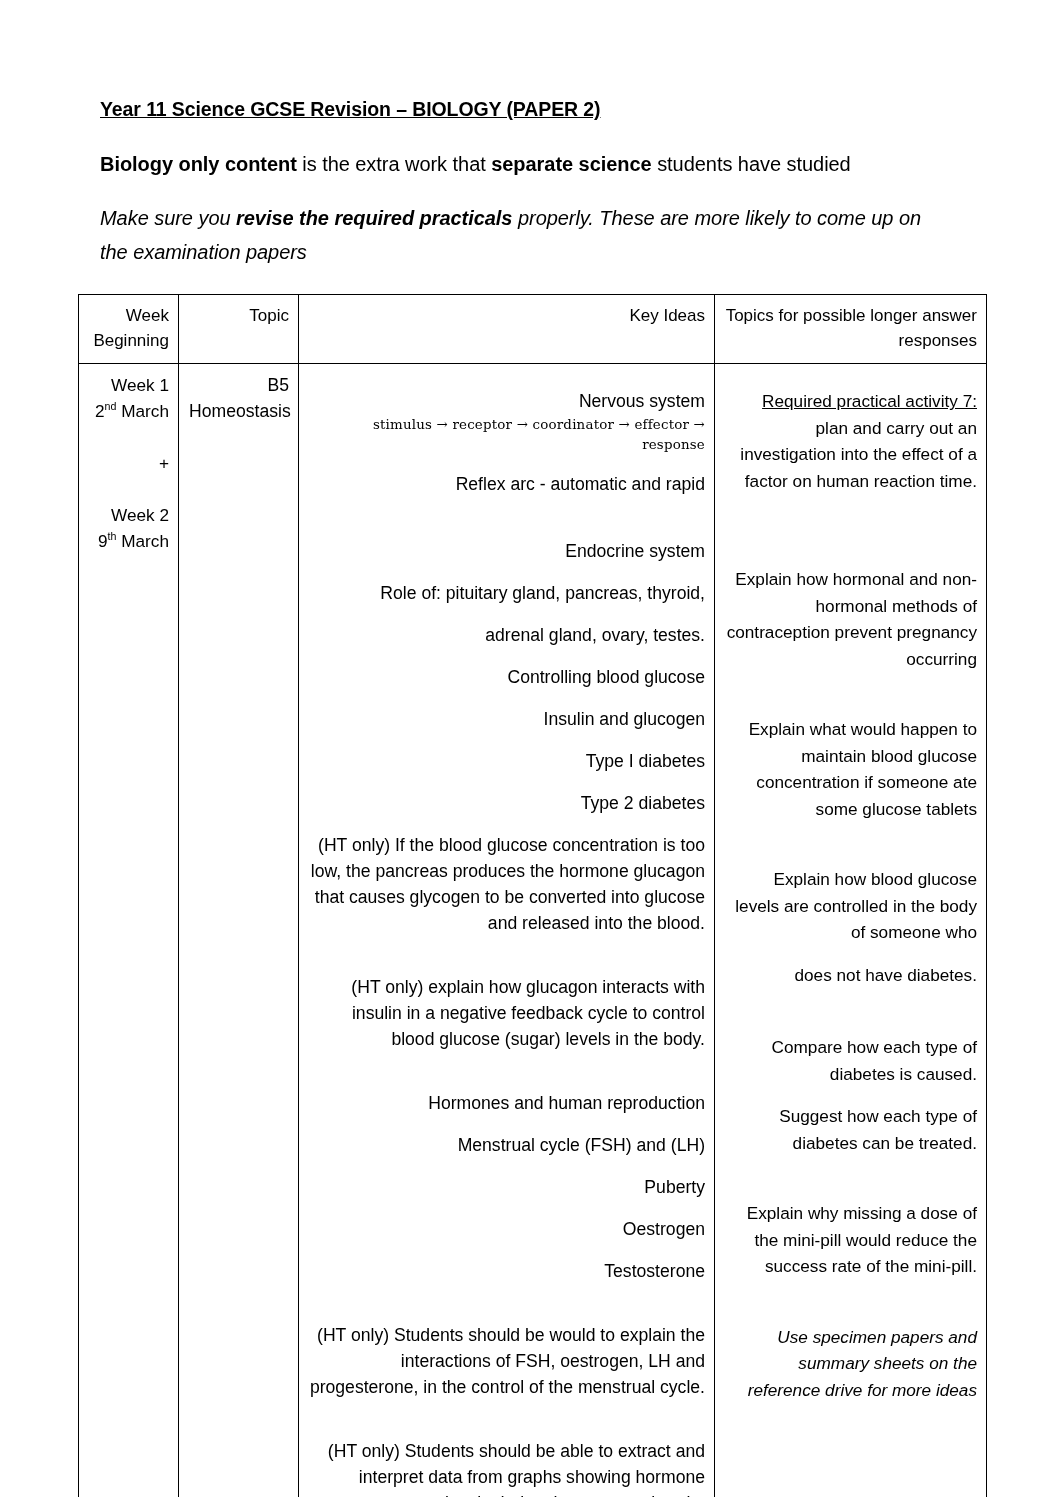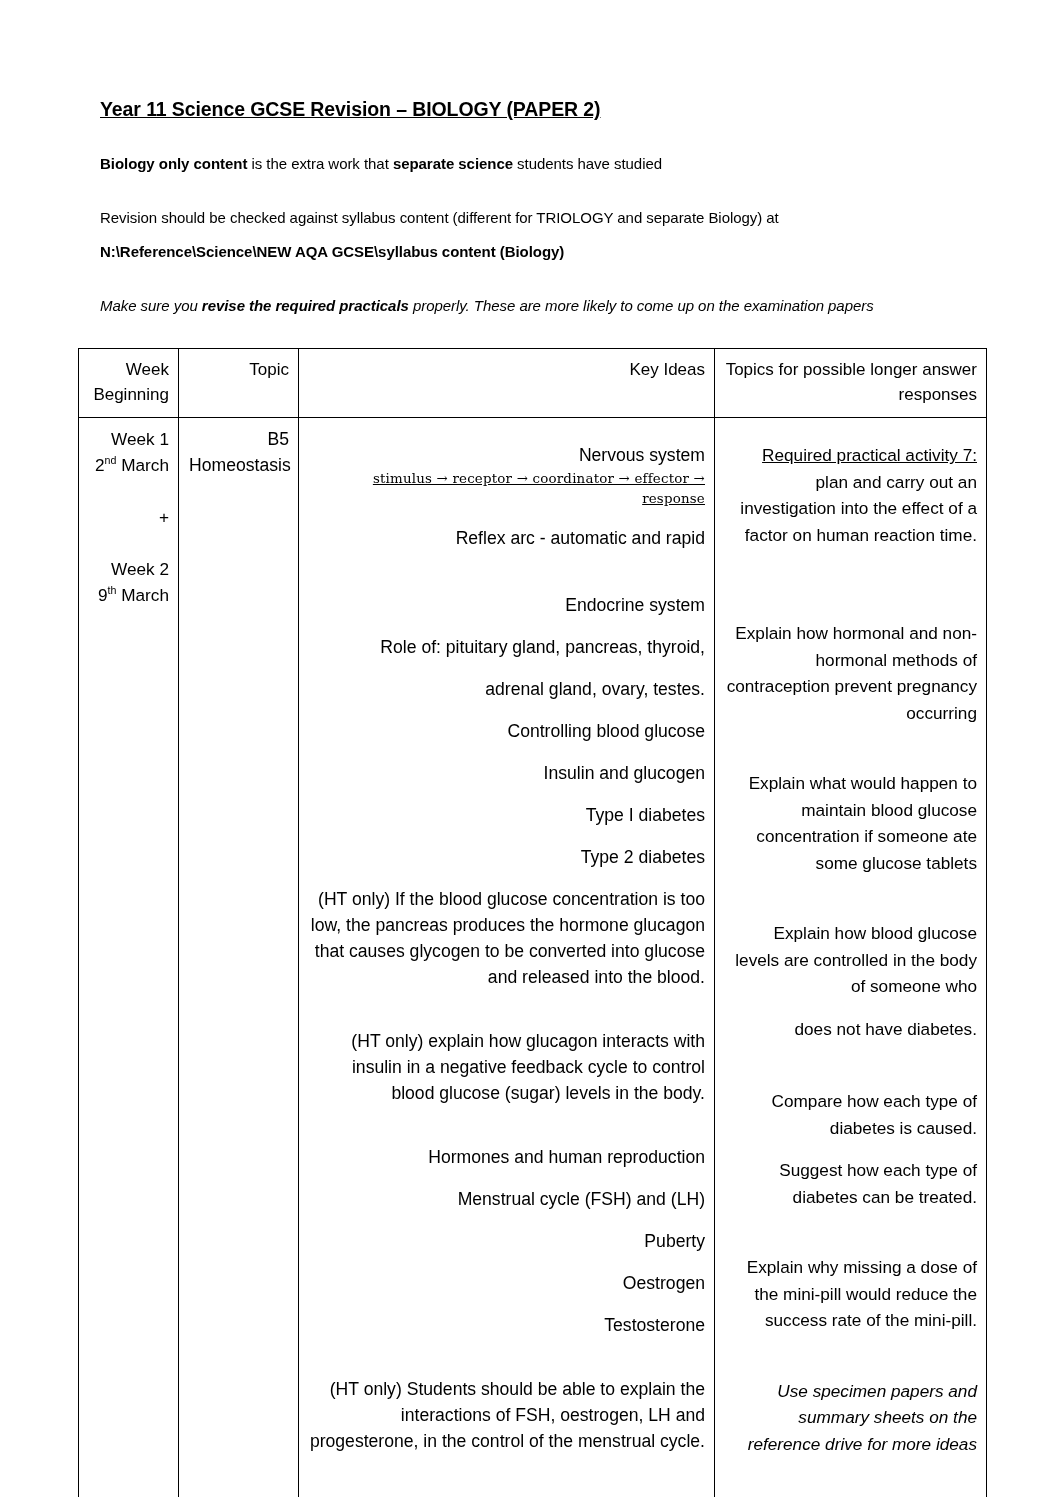--- a/index.html
+++ b/index.html
@@ -25,21 +25,21 @@
   
   h1.doc-title {
     font-size: 19.5px;
     font-weight: bold;
     text-decoration: underline;
     margin: 0 0 26px 0;
     letter-spacing: -0.1px;
     line-height: 1.2;
   }
   p.intro {
-    font-size: 15px;
+    font-size: 20px;
     line-height: 34px;
     margin: 0 0 20px 0;
     max-width: 840px;
     letter-spacing: -0.05px;
   }
   p.intro b { font-weight: bold; }
   p.intro.last { margin-bottom: 25px; font-style: italic; }
 
   
   table.schedule {
@@ -98,21 +98,20 @@
   }
   .key-cell .ln { margin: 16px 0 14px 0; }
   .key-cell .ln.tight { margin-bottom: 0; }
   .key-cell .ln.bold { font-weight: normal; }
   .key-cell .arrow-line {
     font-family: "DejaVu Serif", "Liberation Serif", serif;
     font-size: 13.4px;
     line-height: 20px;
     margin: 1px 0 10px 5px;
     letter-spacing: 0.2px;
-    text-decoration: underline;
   }
   .key-cell .gap { height: 22px; }
   .key-cell .gap-sm { height: 11px; }
 
   
   .long-cell {
     font-size: 17.2px;
     line-height: 26.5px;
     padding-top: 11px;
     padding-left: 12px;
@@ -127,21 +126,20 @@
 </head>
 <body>
 
 <div class="page">
 
   <h1 class="doc-title">Year 11 Science GCSE Revision – BIOLOGY (PAPER 2)</h1>
 
   <p class="intro"><b>Biology only content</b><span> is the extra work that </span><b>separate science</b><span> students have studied</span></p>
 
 
-  <p class="intro"><span>Revision should be checked against syllabus content (different for TRIOLOGY and separate Biology) at </span><b>N:\Reference\Science\NEW AQA GCSE\syllabus content (Biology)</b></p>
 
   <p class="intro last"><span>Make sure you </span><b>revise the required practicals</b><span> properly. These are more likely to come up on the examination papers</span></p>
 
   <table class="schedule">
     <colgroup>
       <col class="c-week">
         <col class="c-topic">
         <col class="c-key">
         <col class="c-long">
     </colgroup>
@@ -186,21 +184,21 @@
           <div class="ln bold tight">(HT only) If the blood glucose concentration is too low, the pancreas produces the hormone glucagon that causes glycogen to be converted into glucose and released into the blood.</div>
           <div class="gap"></div>
           <div class="ln bold tight">(HT only) explain how glucagon interacts with insulin in a negative feedback cycle to control blood glucose (sugar) levels in the body.</div>
           <div class="gap"></div>
           <div class="ln tight">Hormones and human reproduction</div>
           <div class="ln tight">Menstrual cycle (FSH) and (LH)</div>
           <div class="ln tight">Puberty</div>
           <div class="ln tight">Oestrogen</div>
           <div class="ln tight">Testosterone</div>
           <div class="gap"></div>
-          <div class="ln bold tight">(HT only) Students should be able to explain the interactions of FSH, oestrogen, LH and progesterone, in the control of the menstrual cycle.</div>
+          <div class="ln bold tight">(HT only) Students should be would to explain the interactions of FSH, oestrogen, LH and progesterone, in the control of the menstrual cycle.</div>
           <div class="gap"></div>
           <div class="ln bold tight">(HT only) Students should be able to extract and interpret data from graphs showing hormone levels during the menstrual cycle.</div>
 
         </td>
 
         <td class="long-cell">
           <div class="blk"><span class="u">Required practical activity 7:</span> <span>plan and carry out an investigation into the effect of a factor on human reaction time.</span></div>
           <div class="gap"></div>
           <div class="blk">Explain how hormonal and non-hormonal methods of contraception prevent pregnancy occurring</div>
           <div class="gap2"></div>

